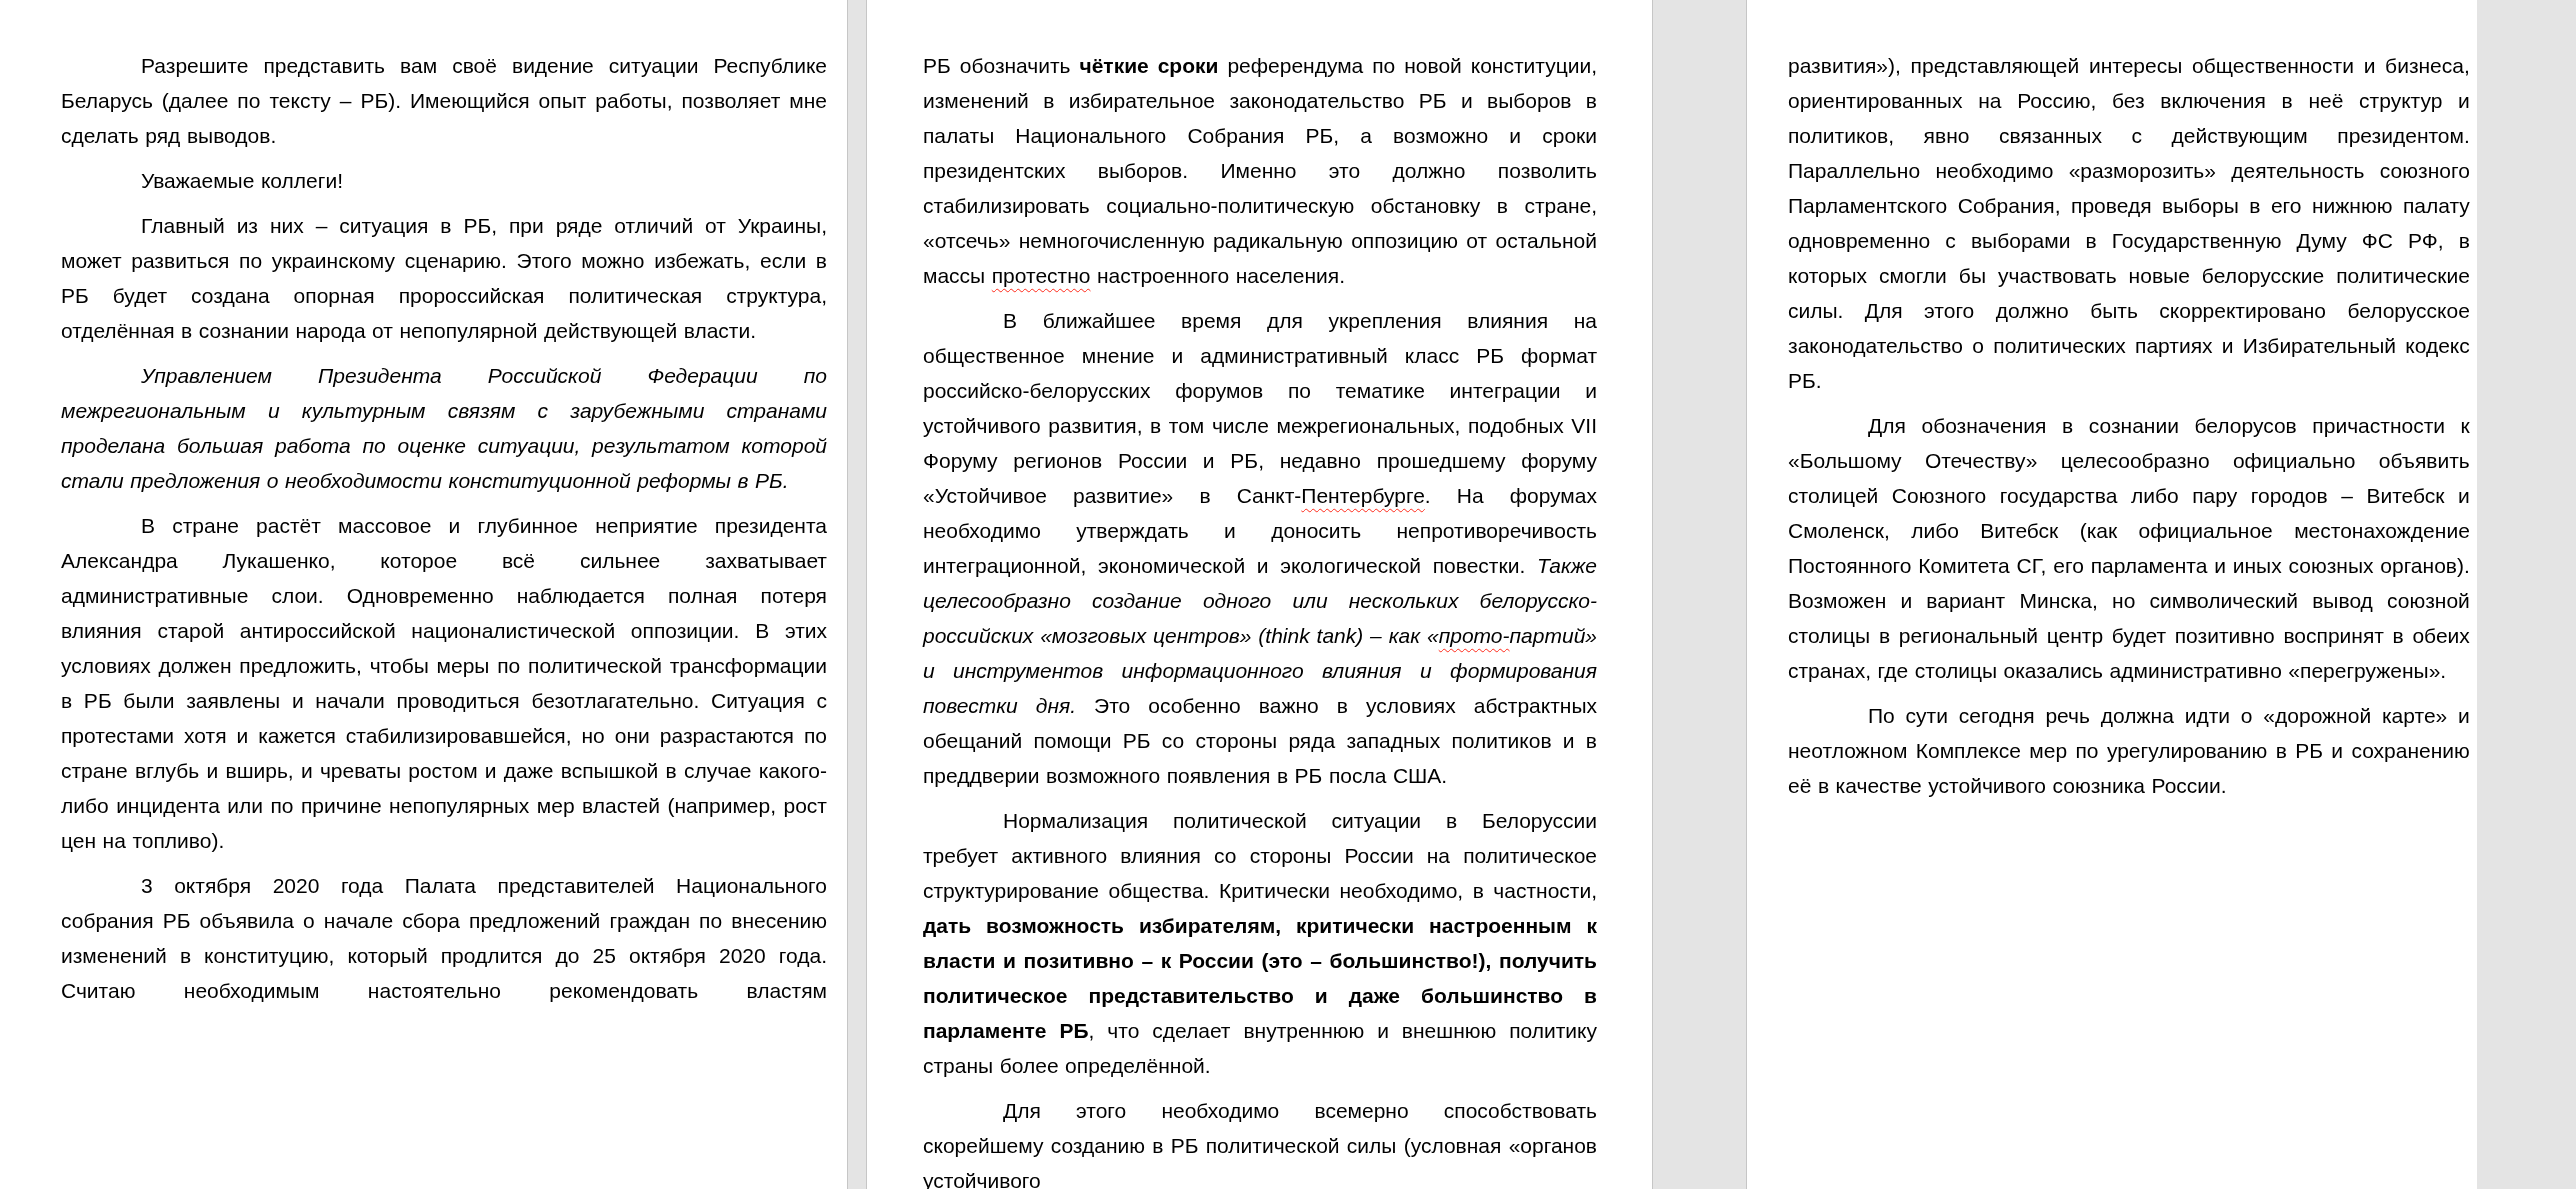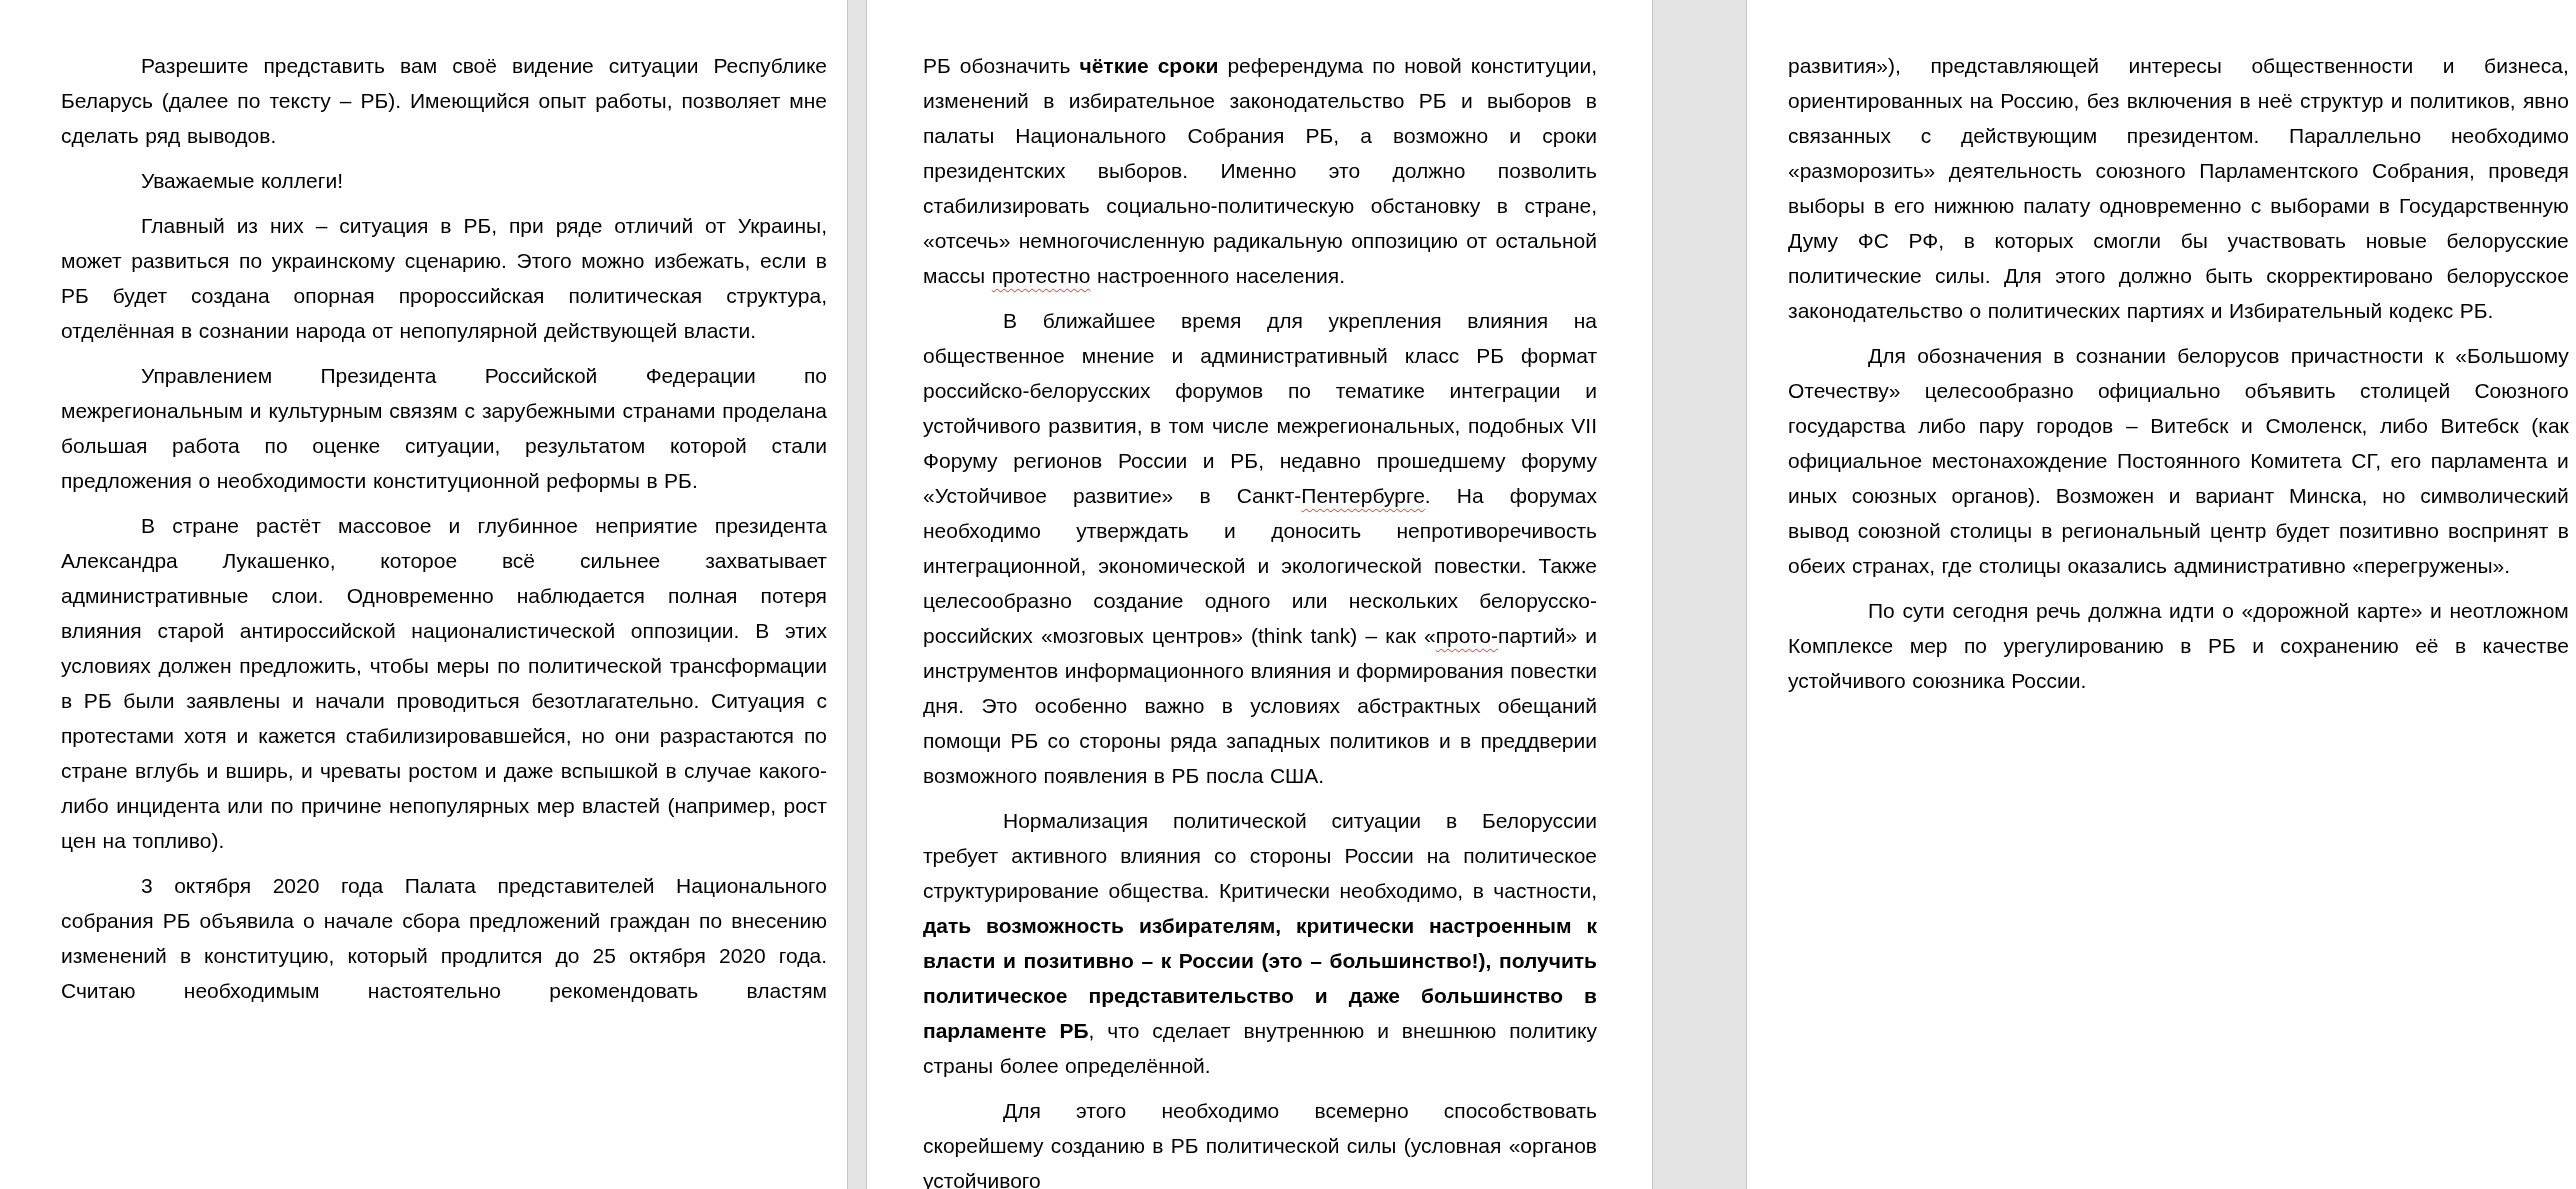--- a/index.html
+++ b/index.html
@@ -33,36 +33,36 @@
   }
   .page-2 {
     left: 866px;
     width: 787px;
     padding: 48px 55px 0 56px;
     border-left: 0.7px solid #c6c6c6;
     border-right: 0.7px solid #c6c6c6;
   }
   .page-3 {
     left: 1746px;
-    width: 830px;
+    width: 731px;
     padding: 48px 7.2px 0 41px;
     border-left: 0.7px solid #c6c6c6;
   }
   .page p {
     margin: 0 0 10px 0;
     font-size: 21px;
     line-height: 35px;
     text-align: justify;
     text-indent: 80px;
     word-spacing: 0.7px;
   }
   .page p.no-indent { text-indent: 0; }
   .page p.justify-last { text-align-last: justify; }
   .run.bold { font-weight: bold; }
-  .run.italic { }
+  .run.italic { font-style: italic; }
   .run.spell-error {
     text-decoration-line: underline;
     text-decoration-style: wavy;
     text-decoration-color: #ff2a1a;
     text-decoration-thickness: 1.4px;
     text-underline-offset: 5px;
     text-decoration-skip-ink: none;
   }
 </style>
 </head>

